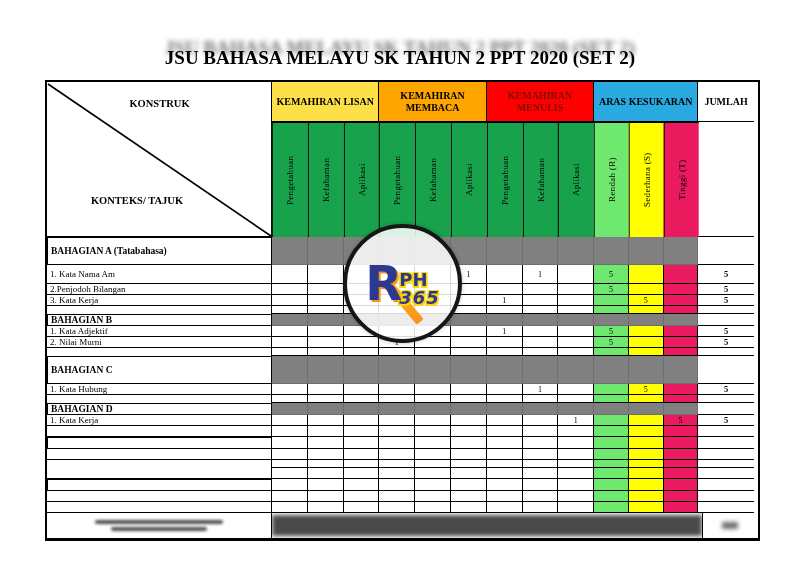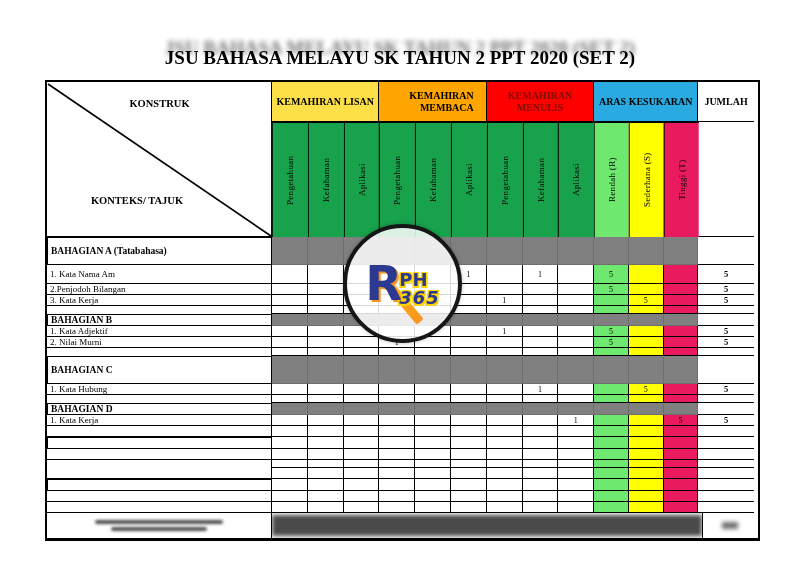--- a/index.html
+++ b/index.html
@@ -18,21 +18,21 @@
   .cl{width:225px;}
   .cs{width:35.8px;}
   .ca{width:34.7px;}
   .cj{width:55.6px;border-right:none;}
   
   .groups-row{height:40px;}
   .corner-a{width:225px;border-bottom:none;background:#fff;}
   .grp{font-weight:bold;font-size:10px;text-align:center;line-height:1.15;}
   .gw{width:107.4px;}
   .g-aras{width:104.1px;}
-  .g-membaca{padding:0 12px;text-align:right;}
+  .g-membaca{padding:0 12px;}
   
   .subs-row{height:115px;}
   .corner-b{width:225px;border-top:none;background:#fff;}
   .sub{font-size:9px;writing-mode:vertical-rl;transform:rotate(180deg);
        text-align:center;letter-spacing:.3px;}
   .sub-jumlah{background:#fff;}
   
   .diag-wrap{position:absolute;left:0;top:0;width:225px;height:185px;pointer-events:none;}
   .diag-wrap svg{position:absolute;left:0;top:0;}
   .corner-top{position:absolute;top:16px;left:0;width:100%;text-align:center;font-weight:bold;font-size:10.5px;}

